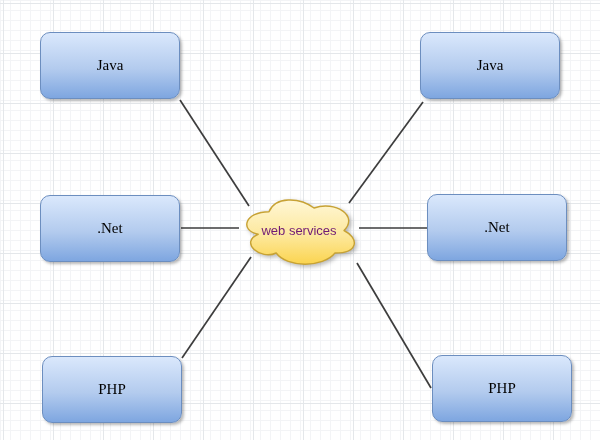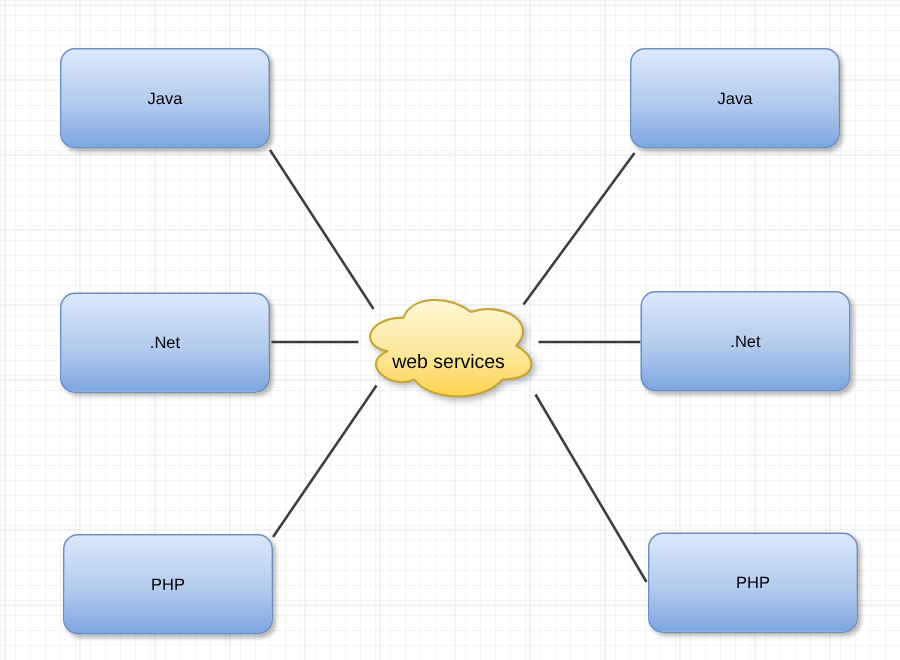--- a/index.html
+++ b/index.html
@@ -31,49 +31,50 @@
     border: 1px solid #6c8ebf;
     border-radius: 10px;
     background: linear-gradient(180deg, #dae8fc 0%, #b3cbee 55%, #7ea6e0 100%);
     box-shadow: 2px 2px 3px rgba(0,0,0,0.28);
     display: flex;
     align-items: center;
     justify-content: center;
     cursor: default;
   }
   .node .label {
-    font-size: 11px;
+    font-size: 15px;
     color: #000000;
     text-align: center;
+    font-family: Liberation Serif, serif;
   }
   .n-java-l { left: 40px;  top: 32px;  }
   .n-net-l  { left: 40px;  top: 195px; }
   .n-php-l  { left: 42px;  top: 356px; }
   .n-java-r { left: 420px; top: 32px;  }
   .n-net-r  { left: 427px; top: 194px; }
   .n-php-r  { left: 432px; top: 355px; }
   .cloud-wrap {
     position: absolute;
     left: 239px; top: 193px;
     width: 120px; height: 75px;
   }
   .cloud-wrap svg {
     display: block;
     overflow: visible;
     filter: drop-shadow(2px 2px 2px rgba(0,0,0,0.28));
   }
   .cloud-label {
     position: absolute;
-    left: 0; top: 10px;
+    left: 0; top: 0;
     width: 120px; height: 75px;
     display: flex;
     align-items: center;
     justify-content: center;
     font-size: 13px;
-    color: #000000;
+    color: #701a75;
     pointer-events: none;
   }
 </style>
 </head>
 <body>
 
 <svg class="edges" viewBox="0 0 600 440" xmlns="http://www.w3.org/2000/svg">
   <line x1="180" y1="100" x2="249" y2="206" stroke="#3d3d3d" stroke-width="1.7"></line>
   <line x1="181" y1="228" x2="239" y2="228" stroke="#3d3d3d" stroke-width="1.7"></line>
   <line x1="182" y1="358" x2="251" y2="257" stroke="#3d3d3d" stroke-width="1.7"></line>

